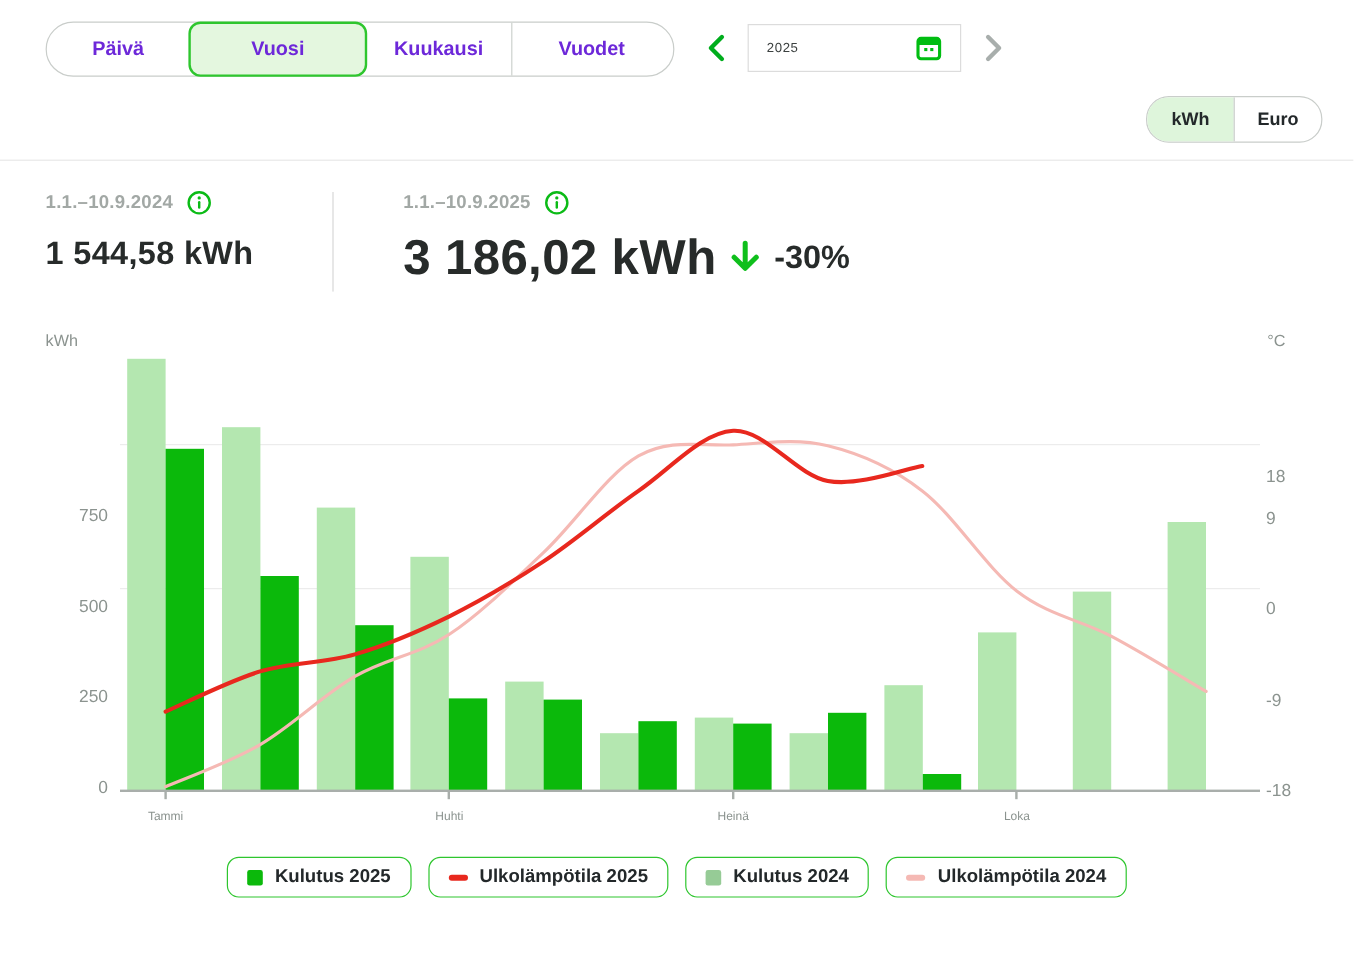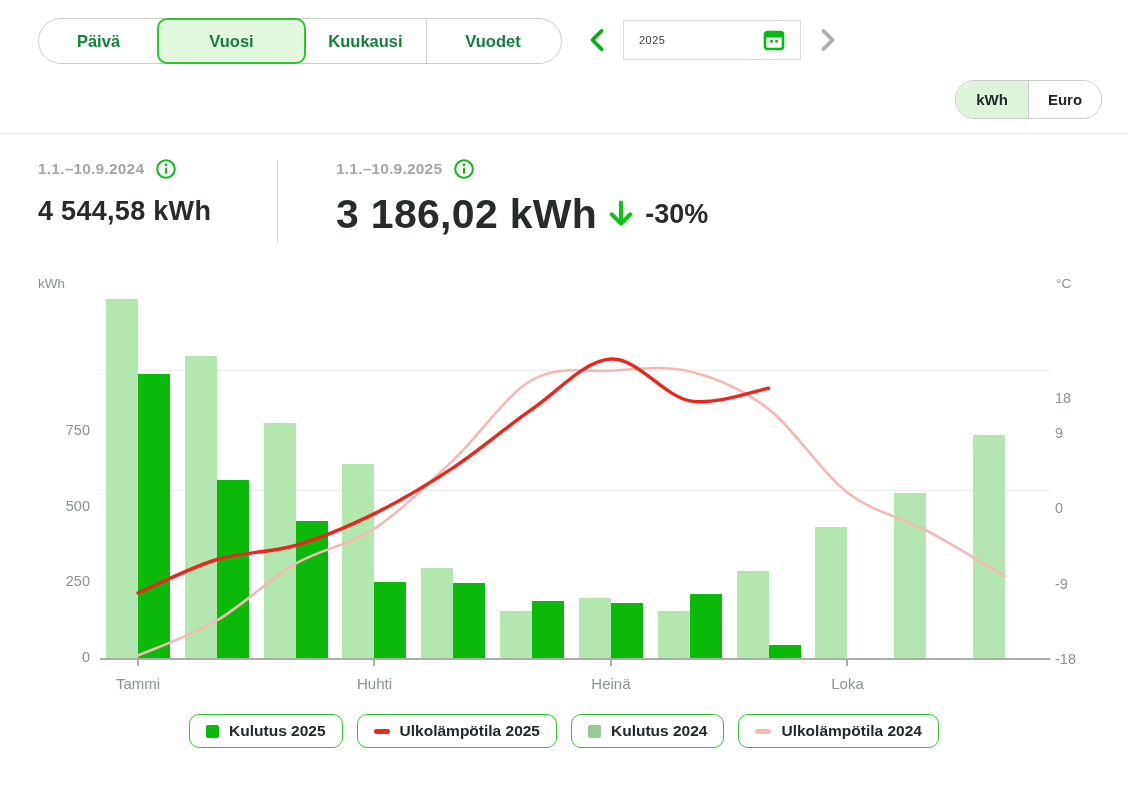--- a/index.html
+++ b/index.html
@@ -7,21 +7,21 @@
     width:1128px;height:805px;position:relative;overflow:hidden;
     background:#ffffff;font-family:"Liberation Sans",sans-serif;
     -webkit-font-smoothing:antialiased;color:#23282a;
   }
   .abs{position:absolute;}
 
   
   .tabbar{left:38px;top:18px;width:522px;height:44px;border:1px solid #c9cdca;
     border-radius:23px;display:flex;align-items:stretch;background:#fff;}
   .tab{display:flex;align-items:center;justify-content:center;
-    font-size:16.5px;font-weight:bold;color:#15803d;cursor:pointer;box-sizing:border-box;}
+    font-size:16.5px;font-weight:bold;color:#6d28d9;cursor:pointer;box-sizing:border-box;}
   .tab:nth-child(1){width:119px;}
   .tab:nth-child(2){width:149px;}
   .tab:nth-child(3){width:121px;}
   .tab:nth-child(4){width:133px;}
   .tab + .tab{border-left:1px solid #cdd1ce;}
   .tab.selected{border:2px solid #2ec62e !important;background:#e4f7df;border-radius:10px;
     margin:-1px -1px;z-index:2;}
   .tab.selected + .tab{border-left:none;}
 
   
@@ -54,21 +54,21 @@
 
   
   #chart{left:0;top:0;width:1128px;height:805px;pointer-events:none;}
   .axis-title{font-size:13.5px;color:#8b938f;}
   .gridline{position:absolute;left:100px;width:950px;height:1px;background:#ececec;}
   .baseline{position:absolute;left:100px;width:950px;height:2px;background:#a9aeab;}
   .ytick{position:absolute;width:60px;text-align:right;font-size:14.5px;color:#8b938f;line-height:18px;}
   .ttick{position:absolute;left:1055px;width:50px;text-align:left;font-size:14.5px;color:#8b938f;line-height:18px;}
   .bar{position:absolute;}
   .xtickmark{position:absolute;width:2px;height:6px;background:#a9aeab;}
-  .xlabel{position:absolute;width:90px;text-align:center;font-size:15px;color:#8b938f;}
+  .xlabel{position:absolute;width:90px;text-align:center;font-size:10px;color:#8b938f;}
   #lines{position:absolute;left:0;top:0;}
 
   
   .legend{left:0;top:714px;width:1128px;display:flex;justify-content:center;gap:14px;}
   .legend-btn{display:flex;align-items:center;gap:10px;border:1.5px solid #2ec62e;border-radius:10px;
     background:#fff;padding:7px 16px;font-size:15.5px;font-weight:bold;color:#23282a;cursor:pointer;}
   .sw-square{width:13px;height:13px;border-radius:2px;}
   .sw-dash{width:16px;height:5px;border-radius:2.5px;}
 </style>
 </head>
@@ -112,21 +112,21 @@
 
 <div class="abs sum-block sum-left">
   <div class="date-row">
     <span class="date-label">1.1.–10.9.2024</span>
     <svg width="22" height="22" viewBox="0 0 24 24">
       <circle cx="12" cy="12" r="9.6" fill="none" stroke="#0bbb16" stroke-width="2.2"></circle>
       <circle cx="12" cy="7.6" r="1.5" fill="#0bbb16"></circle>
       <rect x="10.9" y="10.4" width="2.2" height="7" rx="1.1" fill="#0bbb16"></rect>
     </svg>
   </div>
-  <div class="sum-value">4 544,58 kWh</div>
+  <div class="sum-value">1 544,58 kWh</div>
 </div>
 
 <div class="abs vdivider"></div>
 
 <div class="abs sum-block sum-right">
   <div class="date-row">
     <span class="date-label">1.1.–10.9.2025</span>
     <svg width="22" height="22" viewBox="0 0 24 24">
       <circle cx="12" cy="12" r="9.6" fill="none" stroke="#0bbb16" stroke-width="2.2"></circle>
       <circle cx="12" cy="7.6" r="1.5" fill="#0bbb16"></circle>

